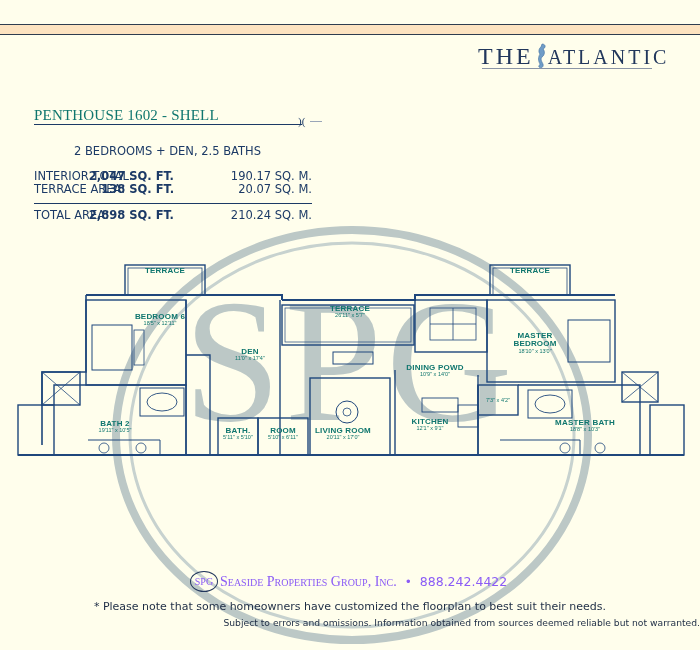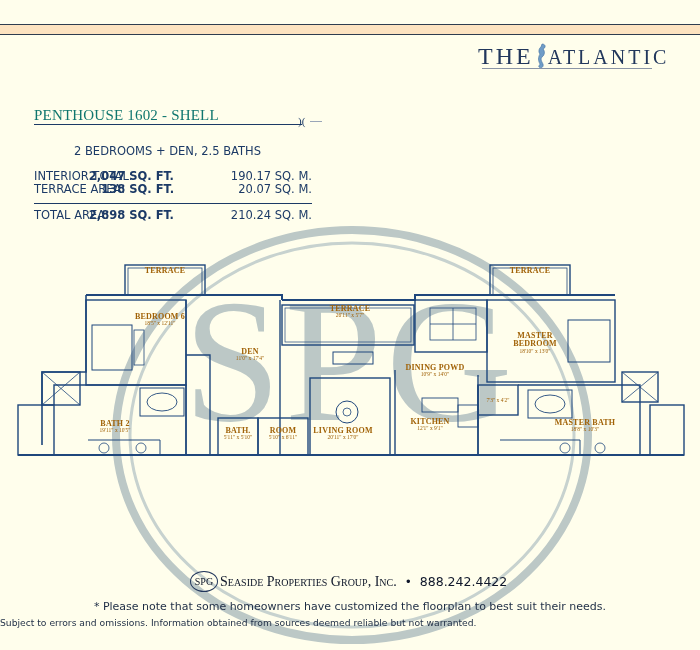--- a/index.html
+++ b/index.html
@@ -15,30 +15,30 @@
   .title-tail{position:absolute;left:310px;top:121px;width:12px;height:1px;background:#9aa6b8;}
   .stats{position:absolute;left:34px;font-size:11.5px;color:#1c3a66;white-space:nowrap;margin-left:40px;}
   .row{position:absolute;left:34px;font-size:11.5px;width:280px;}
   .row span{position:absolute;white-space:nowrap;}
   .c1{left:0;}
   .c2{right:140px;text-align:right;font-weight:bold;}
   .c3{right:2px;}
   .sep{position:absolute;left:34px;top:203px;width:278px;height:1px;background:#1c3a66;}
   .watermark{position:absolute;left:0;top:0;width:700px;height:650px;pointer-events:none;}
   .plan{position:absolute;left:0;top:0;width:700px;height:650px;}
-  .rl{position:absolute;font-family:Liberation Serif, serif;color:#a16207;text-align:center;white-space:nowrap;line-height:1.05;}
+  .rl{position:absolute;font-family:Liberation Sans, sans-serif;color:#0f766e;text-align:center;white-space:nowrap;line-height:1.05;}
   .rl .n{font-size:8px;font-weight:bold;letter-spacing:0.2px;display:block;}
   .rl .d{font-size:5.5px;display:block;}
-  .footer-logo{position:absolute;left:190px;top:571px;width:320px;white-space:nowrap;font-family:"Liberation Serif","DejaVu Serif",serif;color:#0f172a;}
+  .footer-logo{position:absolute;left:190px;top:571px;width:320px;white-space:nowrap;font-family:"Liberation Serif","DejaVu Serif",serif;color:#8b5cf6;}
   .spg-circle{display:inline-block;width:26px;height:19px;border:1px solid #22375c;border-radius:50%;font-size:10px;text-align:center;line-height:19px;vertical-align:middle;margin-right:2px;font-family:"Liberation Serif",serif;}
   .company{font-size:14px;font-variant:small-caps;vertical-align:middle;}
   .dot{font-size:12px;margin:0 8px;vertical-align:middle;font-family:"DejaVu Sans",sans-serif;}
   .phone{font-size:12.5px;vertical-align:middle;font-family:"DejaVu Sans",sans-serif;}
   .note1{position:absolute;left:0;width:700px;top:600px;text-align:center;font-size:11px;color:#1d2c44;}
-  .note2{position:absolute;left:0;width:700px;top:617px;text-align:left;font-size:9.2px;color:#1d2c44;}
+  .note2{position:absolute;left:0;width:700px;top:617px;text-align:right;font-size:9.2px;color:#1d2c44;}
 </style>
 </head>
 <body>
 
 <div class="topband"></div>
 
 <div class="logo">
   <span class="big">THE</span><span class="seahorse"><svg width="14" height="28" viewBox="0 0 14 28" style="vertical-align:-6px">
         <path d="M8 2 C12 2 12 6 9 7 C11 9 11 13 8 15 C6 17 8 20 9 22 C10 25 7 27 5 25 C4 24 6 23 6 22 C4 19 4 15 6 12 C4 10 5 6 7 5 Z" fill="#6f9cc7" stroke="#3d6c9e" stroke-width="0.6"></path>
       </svg></span><span class="big" style="font-size:20px">ATLANTIC</span>

